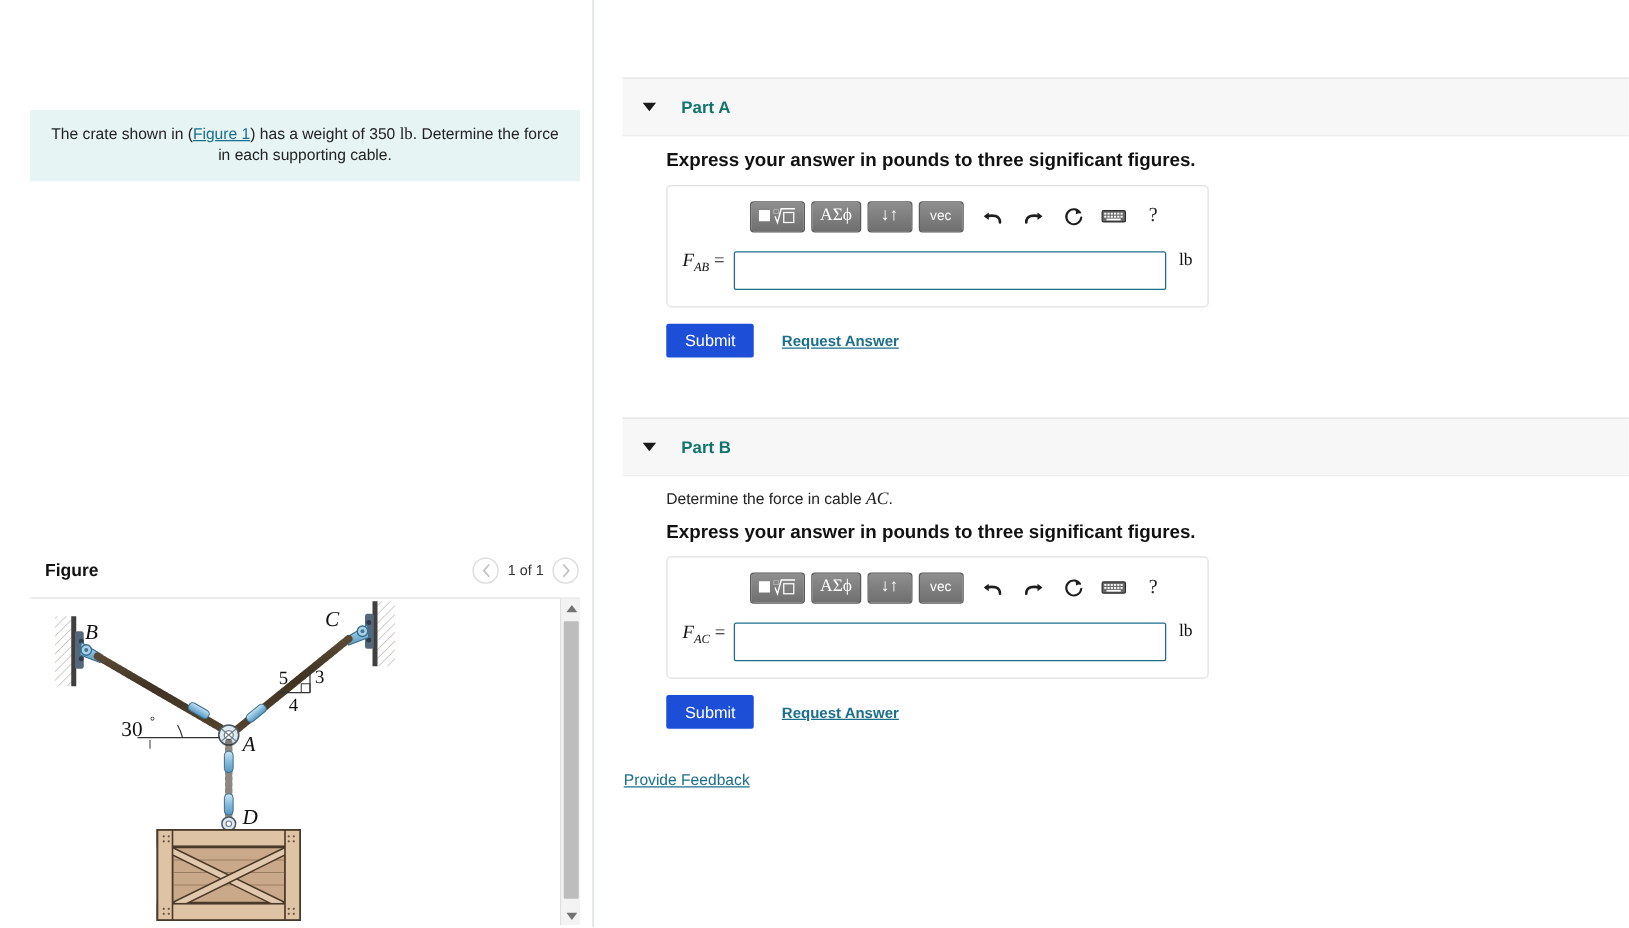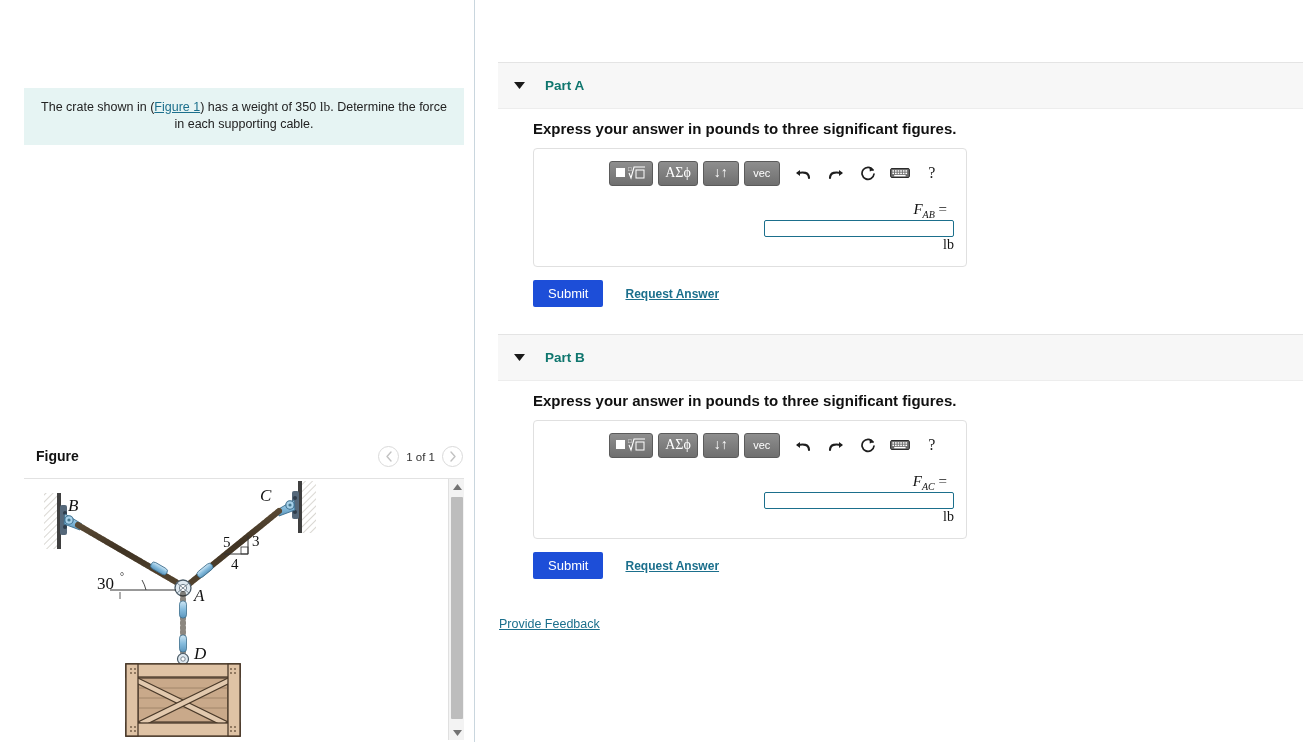--- a/index.html
+++ b/index.html
@@ -103,41 +103,41 @@
   .q-prompt .mvar { font-family: "Liberation Serif", serif; font-style: italic; font-size: 14px; }
   .q-sig { font-size: 15px; font-weight: bold; color: #111; margin: 0 0 11px 0; }
 
   .answer-box {
     width: 434px; border: 1px solid #e0e0e0; border-radius: 4px;
     background: #fff; padding: 10px 12px 13px 12px;
   }
 
   .math-toolbar {
     display: flex; align-items: center; height: 28px;
-    margin: 0 0 14px 0; padding-left: 54px; justify-content: center;
+    margin: 0 0 14px 0; padding-left: 54px;
   }
   .mt-btn {
     height: 25px; min-width: 36px;
     margin-right: 5px; padding: 0 6px;
     border: 1px solid #5b5b5b; border-radius: 3px;
     background: linear-gradient(#8e8e8e, #6f6f6f);
     color: #fff;
     display: flex; align-items: center; justify-content: center;
     font-family: "Liberation Serif", serif; font-size: 14px;
     cursor: pointer;
   }
   .mt-btn.vec { font-family: "Liberation Sans", sans-serif; font-size: 11px; }
   .mt-icon {
     width: 26px; height: 25px; margin-left: 6px;
     display: flex; align-items: center; justify-content: center;
     color: #1e1e1e; cursor: pointer;
   }
   .mt-icon.help { font-size: 16px; font-family: "Liberation Serif", serif; }
 
-  .answer-row { display: flex; align-items: flex-end; flex-direction: column; }
+  .answer-row { display: flex; align-items: flex-start; }
   .answer-label {
     font-family: "Liberation Serif", serif; font-size: 15px;
     color: #111; margin-right: 7px; white-space: nowrap;
   }
   .answer-label sub { font-size: 10px; font-style: italic; }
   .answer-label i { font-style: italic; }
   .answer-input {
     flex: 1; height: 31px;
     border: 1px solid #1b6f8c; border-radius: 2px;
     background: #fff; outline: none;
@@ -443,20 +443,23 @@
     <div class="part-header" style="top:334px;">
       <span class="part-caret">
         <svg width="11" height="7" viewBox="0 0 11 7">
             <polygon points="0,0 11,0 5.5,7" fill="#1a1a1a"></polygon>
           </svg>
       </span>
       <span class="part-label">Part B</span>
     </div>
 
     <div class="part-body" style="top:392px;">
+      <p class="q-prompt">
+        <span>Determine the force in cable </span><span class="mvar">AC</span><span>.</span>
+      </p>
       <p class="q-sig">Express your answer in pounds to three significant figures.</p>
 
       <div class="answer-box">
         <div class="math-toolbar">
           <div class="mt-btn">
             <svg width="30" height="16" viewBox="0 0 30 16">
               <rect x="0" y="3" width="9" height="9" fill="#fff"></rect>
               <text x="12" y="6" font-size="6" fill="#fff" font-family="Liberation Serif, serif">□</text>
               <path d="M13,8 L15,13 L18,2 L29,2" fill="none" stroke="#fff" stroke-width="1.1"></path>
               <rect x="20" y="5" width="8" height="8" fill="none" stroke="#fff" stroke-width="1"></rect>

